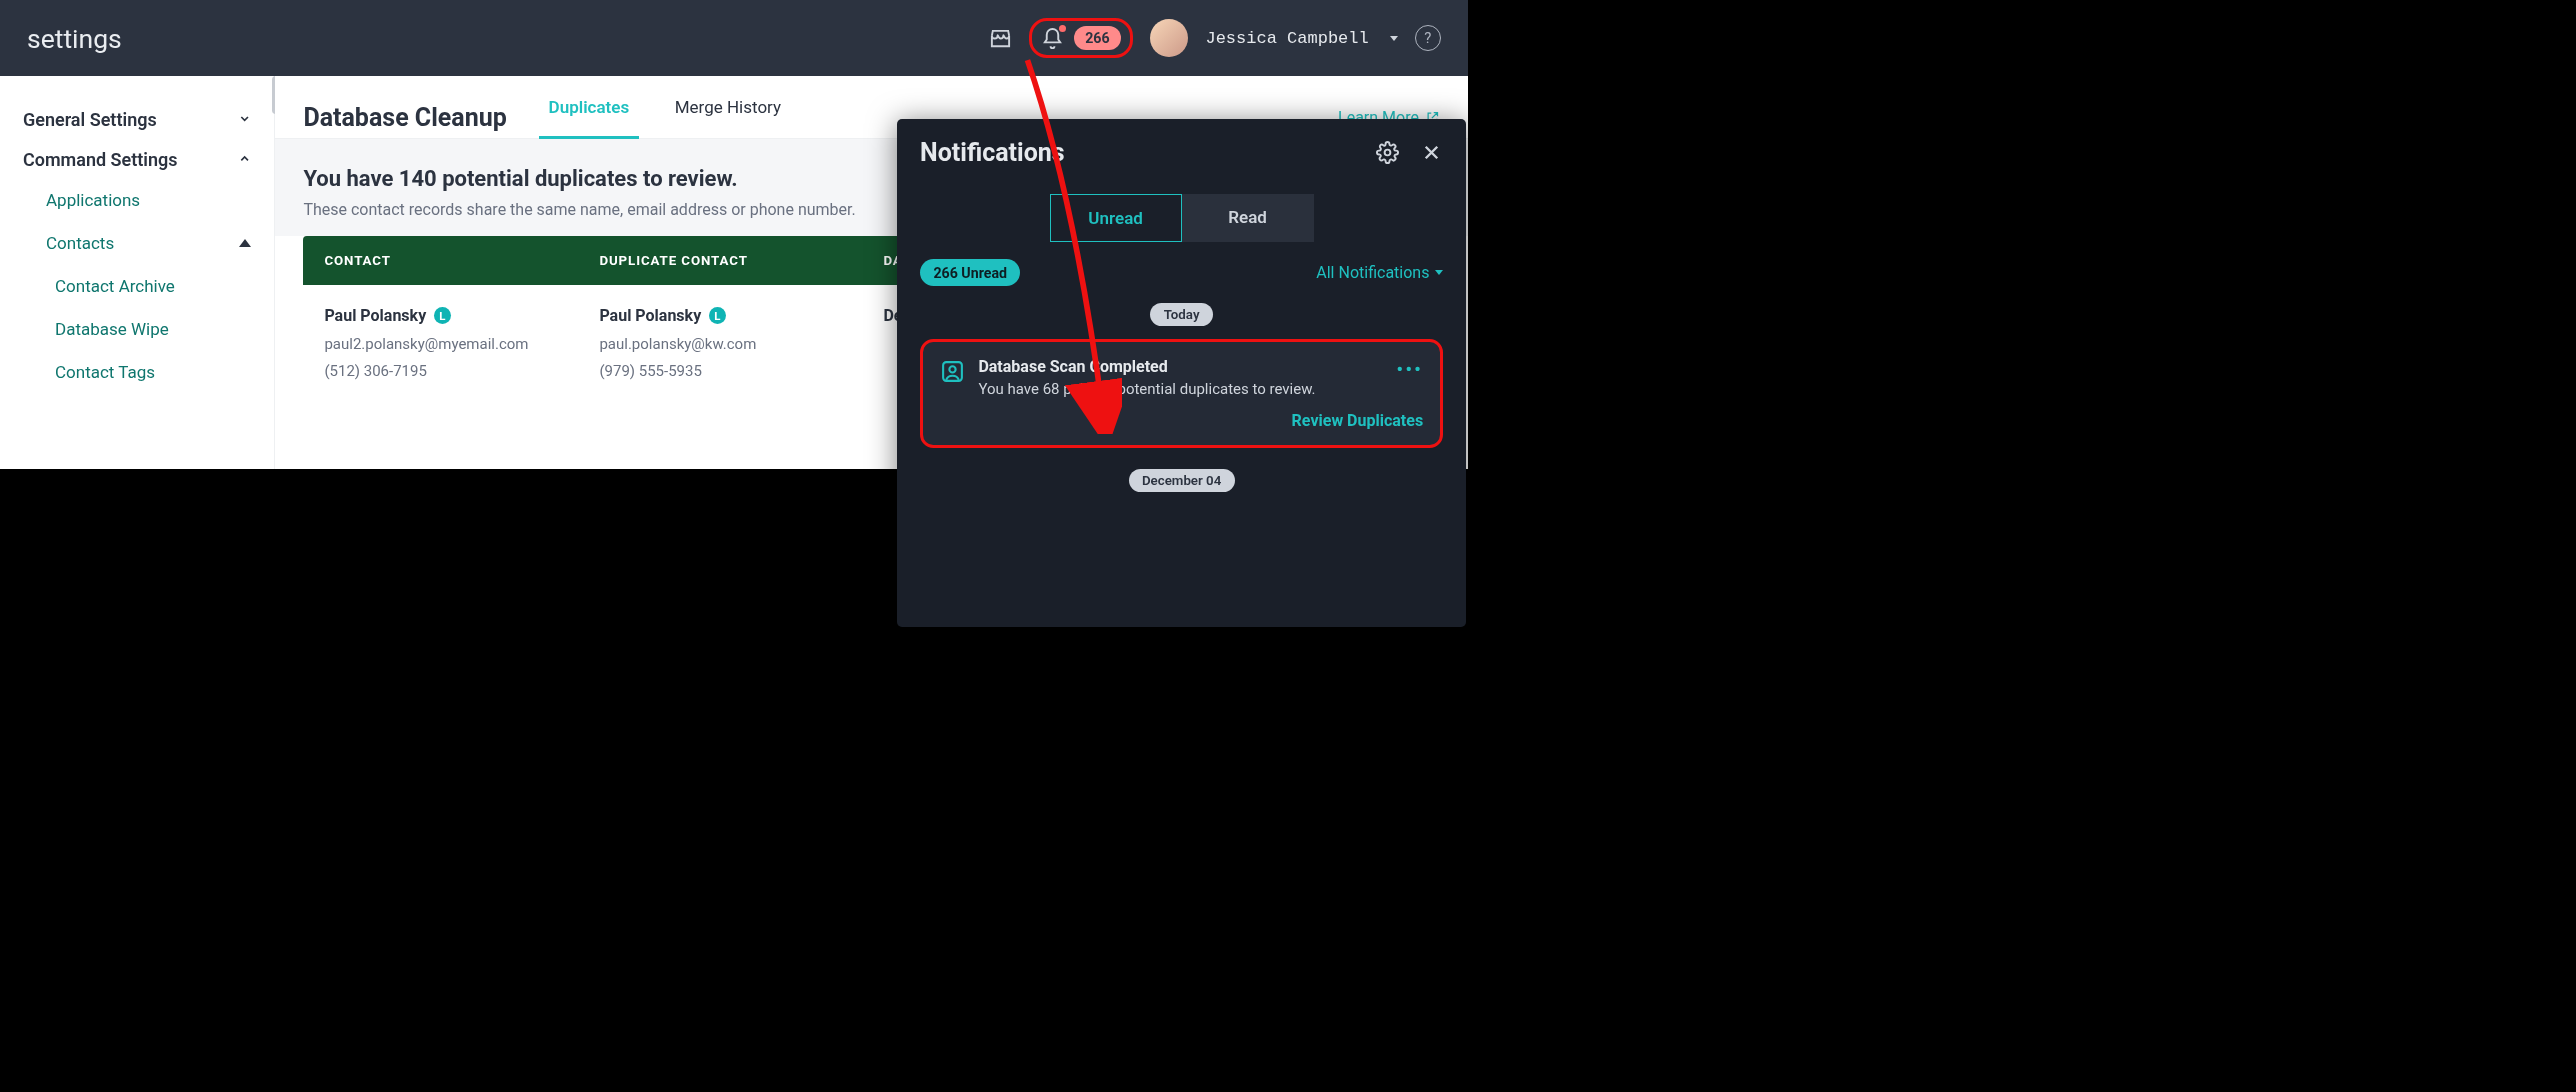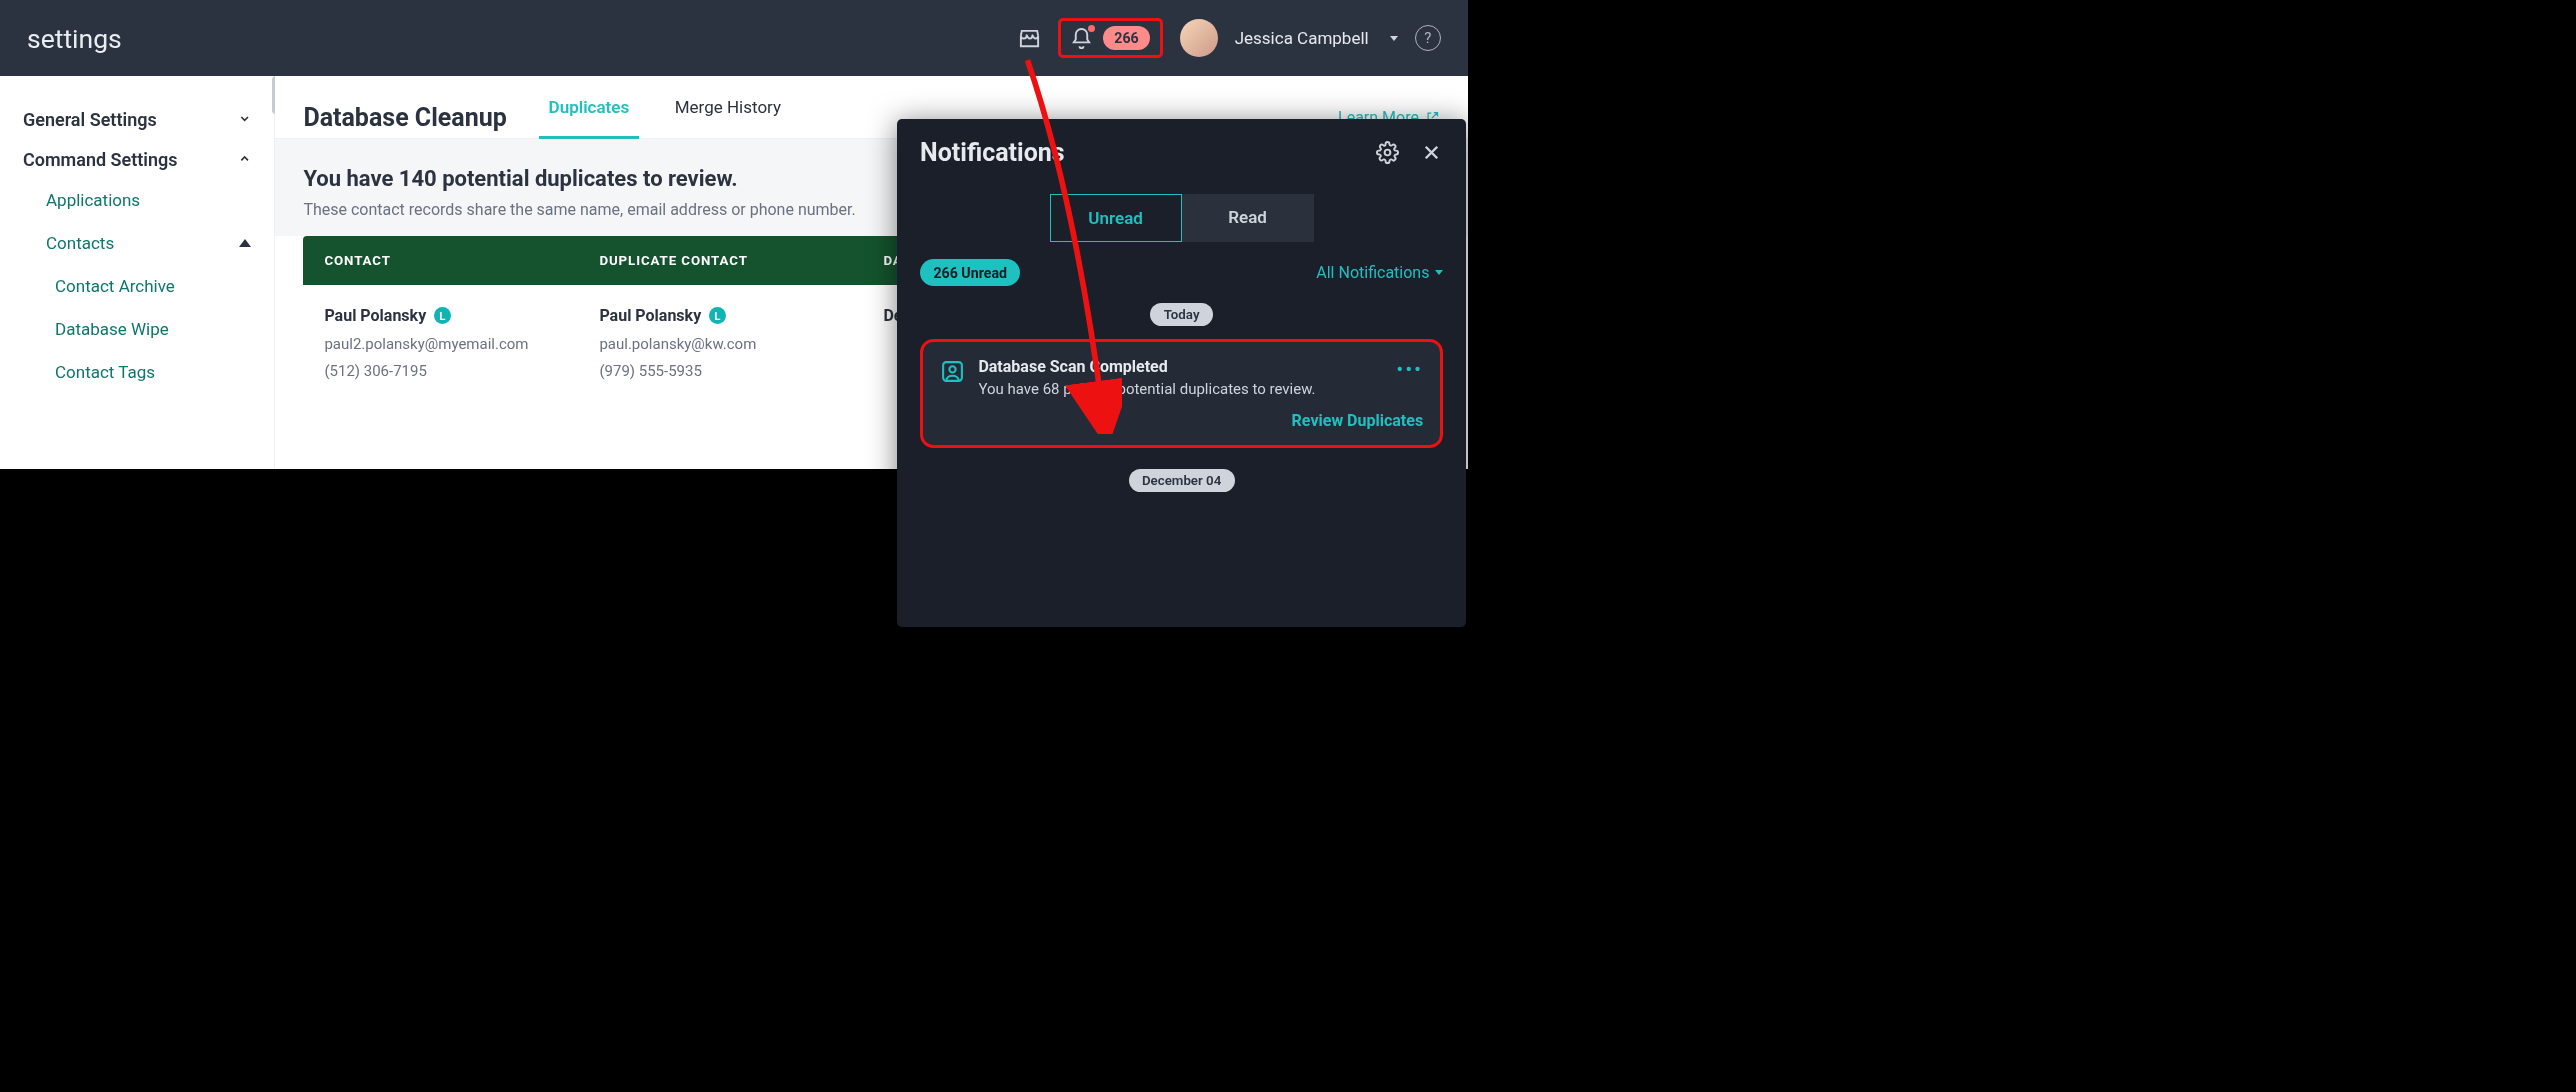--- a/index.html
+++ b/index.html
@@ -13,31 +13,31 @@
     align-items: center;
     padding: 0 27px;
     color: #e6e9ed;
     position: relative;
   }
   .topbar-title { font-size: 26.5px; font-weight: 400; color: #eaedf1; }
   .topbar-right { margin-left: auto; display: flex; align-items: center; gap: 17px; }
   .marketplace-icon { width: 23px; height: 23px; color: #cfd4dc; cursor: pointer; }
   .bell-wrap {
     display: flex; align-items: center; gap: 9.5px;
-    border: 3.8px solid #e11; border-radius: 5px; padding: 5.7px 9.5px;
+    border: 3.8px solid #e11; border-radius: 18px; padding: 5.7px 9.5px;
     position: relative;
   }
   .bell-icon { width: 23px; height: 23px; color: #cfd4dc; position: relative; }
   .bell-dot { position: absolute; top: -1.9px; right: -1.9px; width: 7.6px; height: 7.6px; background: #ff6b6b; border-radius: 50%; }
   .badge-count {
     background: #ff8a8a; color: #2c3340; border-radius: 13.3px;
     padding: 3.8px 11.4px; font-weight: 700; font-size: 14.2px;
   }
   .avatar { width: 38px; height: 38px; border-radius: 50%; background: linear-gradient(135deg,#f7d6b8,#c98); display:inline-block; }
-  .user-name { font-size: 17px; color: #e6e9ed; }
+  .user-name { font-size: 17px; color: #e6e9ed; font-family: Liberation Mono, monospace; }
   .chev { width: 0; height: 0; border-left: 4.7px solid transparent; border-right: 4.7px solid transparent; border-top: 5.7px solid #cfd4dc; margin-left: 3.8px; }
   .help-circle { width: 26.5px; height: 26.5px; border: 1.9px solid #aeb4bf; border-radius: 50%; display:flex;align-items:center;justify-content:center; color:#aeb4bf; font-size:15px; cursor:pointer;}
 
   
   .main { display: flex; background: #fff; height: 393px; position: relative; }
   .sidebar { width: 275px; background: #fff; padding: 23px 0; border-right: 0.9px solid #eef0f2; position:relative;}
   .side-group { display:flex; align-items:center; justify-content:space-between; padding: 9.5px 23px; font-size: 18px; font-weight: 600; color:#2c3340; cursor:pointer;}
   .side-group .chev-d { width: 13.3px; height: 13.3px; }
   .side-item { padding: 11.4px 23px 11.4px 46px; font-size: 17px; color:#0f766e; cursor:pointer; display:flex; align-items:center; justify-content:space-between;}
   .side-item.sub { padding-left: 55px; }

